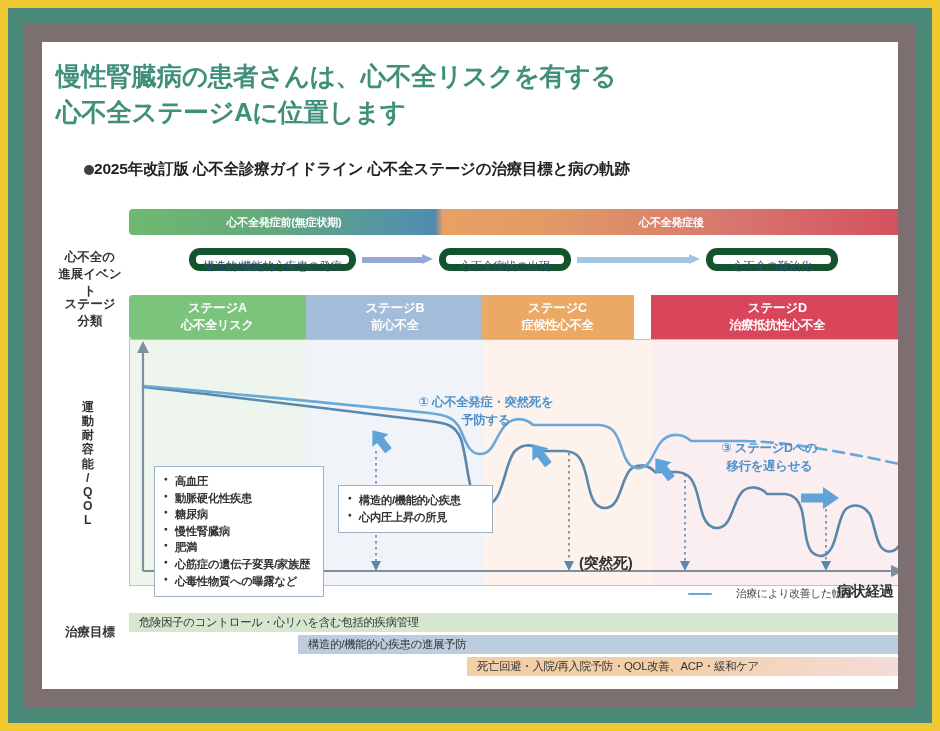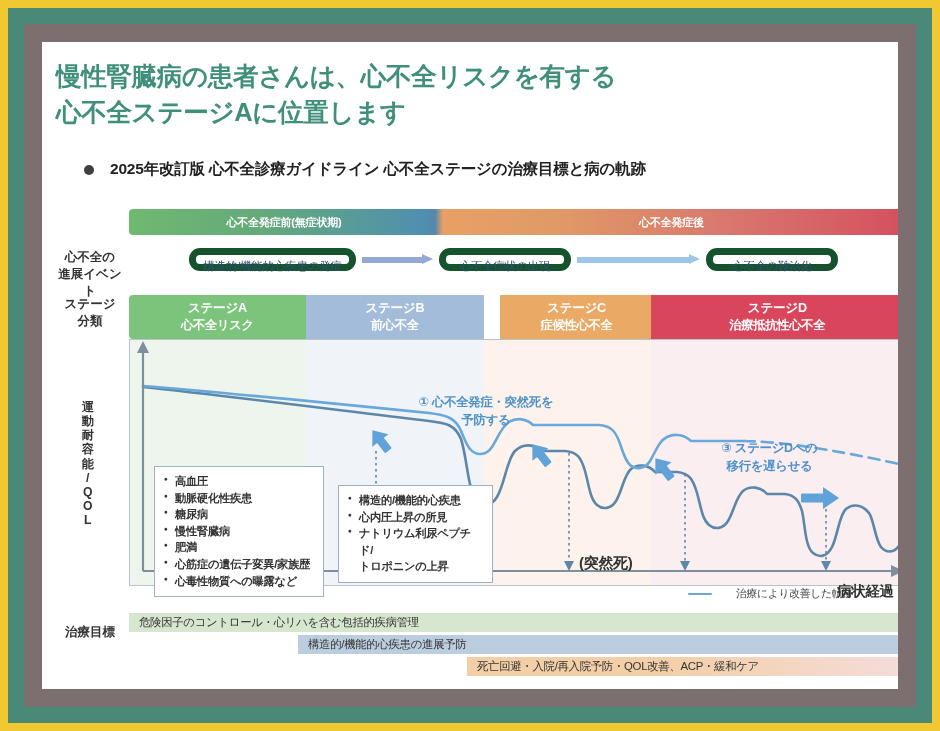--- a/index.html
+++ b/index.html
@@ -26,21 +26,21 @@
     overflow:hidden;
   }
 
   
   #title{
     position:absolute;left:14px;top:16px;width:700px;
     color:#3f8f7b;font-size:25.5px;font-weight:bold;line-height:1.42;
     letter-spacing:-0.3px;white-space:pre-line;
   }
   #subtitle-row{
-    position:absolute;left:42px;top:117px;display:flex;align-items:center;gap:16px;
+    position:absolute;left:42px;top:117px;display:flex;align-items:center;gap:0;
   }
   #subtitle-dot{
     width:10px;height:10px;border-radius:50%;background:#3f3f3f;flex:0 0 auto;
   }
   #subtitle{
     color:#222;font-size:15.5px;font-weight:bold;letter-spacing:-0.2px;
   }
 
   
   .rowlabel{
@@ -209,21 +209,21 @@
 
         <div id="stageband">
             <div class="stagecell" style="left: 0px; width: 176.7px; background: rgb(124, 196, 124); border-top-left-radius: 4px; border-bottom-left-radius: 4px;">
               <span>ステージA</span>
               <span class="s2">心不全リスク</span>
             </div>
             <div class="stagecell" style="left: 176.7px; width: 178.25px; background: rgb(163, 188, 217);">
               <span>ステージB</span>
               <span class="s2">前心不全</span>
             </div>
-            <div class="stagecell" style="left: 371px; width: 153px; background: rgb(234, 169, 100);">
+            <div class="stagecell" style="left: 352px; width: 153px; background: rgb(234, 169, 100);">
               <span>ステージC</span>
               <span class="s2">症候性心不全</span>
             </div>
             <div class="stagecell" style="left: 521.575px; width: 253.425px; background: rgb(217, 70, 92); border-top-right-radius: 4px; border-bottom-right-radius: 4px;">
               <span>ステージD</span>
               <span class="s2">治療抵抗性心不全</span>
             </div>
           </div>
 
         <div id="plot">
@@ -327,22 +327,20 @@
               <li>慢性腎臓病</li>
               <li>肥満</li>
               <li>心筋症の遺伝子変異/家族歴</li>
               <li>心毒性物質への曝露など</li>
             </ul>
         </div>
         <div class="infobox" id="box-struct">
           <ul>
               <li>構造的/機能的心疾患</li>
               <li>心内圧上昇の所見</li>
-              <li>ナトリウム利尿ペプチド/
-  トロポニンの上昇</li>
             </ul>
         </div>
 
         <div class="annot" id="annot0">① 心不全発症・突然死を
 予防する</div>
         <div class="annot" id="annot2">③ ステージDへの
 移行を遅らせる</div>
 
         <div id="sudden-death">(突然死)</div>
 

